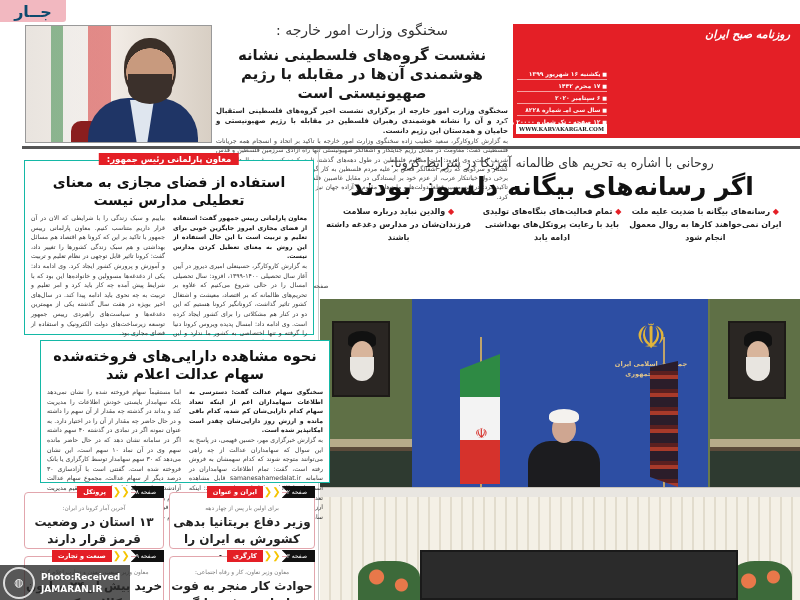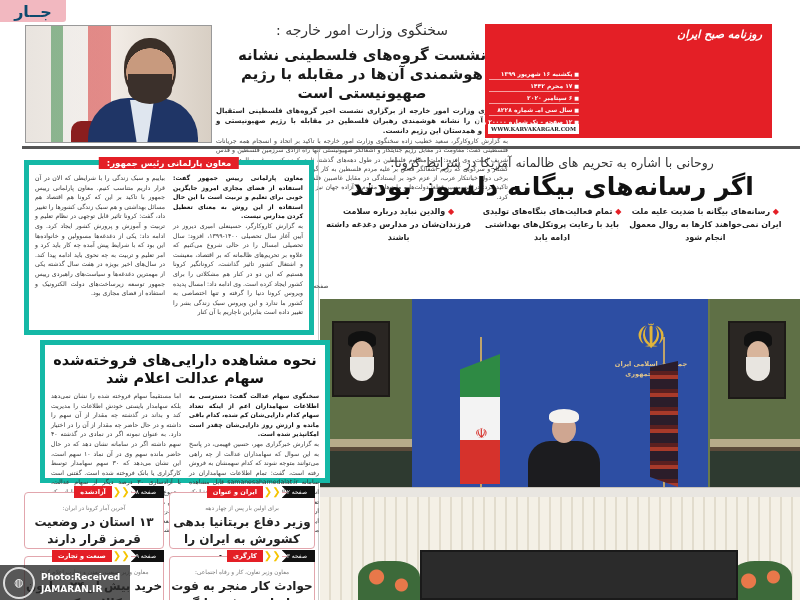--- a/index.html
+++ b/index.html
@@ -20,21 +20,21 @@
     .chair { position: absolute; left: 45px; top: 95px; width: 30px; height: 26px; background: #8a1e1e; border-radius: 10px 10px 0 0; }
 
     
     .top-article { position: absolute; left: 216px; top: 22px; width: 292px; height: 120px; text-align: center; }
     .top-article .kicker { font-size: 14px; color: #333; }
     .top-article .headline { font-size: 15px; font-weight: bold; line-height: 19px; margin-top: 8px; }
     .top-article .lead { font-size: 7px; font-weight: bold; line-height: 10px; text-align: justify; margin-top: 3px; color: #222; }
     .top-article .body { font-size: 6.3px; line-height: 9.3px; text-align: justify; color: #444; }
 
     
-    .masthead { position: absolute; left: 485px; top: 24px; width: 287px; height: 114px; background: #e41f26; }
+    .masthead { position: absolute; left: 513px; top: 24px; width: 287px; height: 114px; background: #e41f26; }
     .mast-sub { position: absolute; right: 10px; top: 4px; color: #fff; font-family: "DejaVu Serif", serif; font-style: italic; font-size: 11px; font-weight: bold; }
     .mast-title { position: absolute; right: 8px; top: 18px; color: #fff; font-family: "DejaVu Serif", serif; font-weight: bold; font-size: 58px; line-height: 90px; letter-spacing: -2px; }
     .mast-info { position: absolute; left: 4px; top: 44px; width: 90px; }
     .mast-info .row { font-size: 6px; color: #fff; font-weight: bold; height: 12px; line-height: 12px; border-bottom: 1px solid #f7a0a0; white-space: nowrap; }
     .mast-info .row::before { content: "■ "; font-size: 5px; }
     .mast-url { position: absolute; left: 3px; bottom: 4px; width: 91px; height: 10px; background: #fff; color: #222; font-family: "DejaVu Serif", serif; font-size: 5.5px; font-weight: bold; text-align: center; line-height: 10px; direction: ltr; }
 
     .rule-top { position: absolute; left: 22px; top: 146px; width: 778px; height: 3px; background: #555; }
 
     
@@ -68,21 +68,21 @@
     .speaker-body { position: absolute; left: 208px; top: 142px; width: 72px; height: 48px; background: #1c1c1f; border-radius: 22px 22px 0 0; }
     .speaker-head { position: absolute; left: 232px; top: 116px; width: 24px; height: 28px; border-radius: 50%; background: #cfa691; }
     .speaker-turban { position: absolute; left: 229px; top: 110px; width: 30px; height: 14px; border-radius: 50% 50% 30% 30%; background: #f4f2ee; }
     .table-top { position: absolute; left: 0; top: 188px; width: 480px; height: 10px; background: #e9e6e1; border-top: 1px solid #c9c4bb; }
     .curtain { position: absolute; left: 0; top: 198px; width: 480px; height: 103px; background: repeating-linear-gradient(90deg,#f4f0e6 0 9px,#e2dccd 9px 11px); }
     .monitor { position: absolute; left: 100px; top: 251px; width: 318px; height: 50px; background: #2b2b2b; border: 2px solid #1a1a1a; }
     .flowers-l { position: absolute; left: 38px; top: 262px; width: 62px; height: 40px; background: radial-gradient(circle at 30% 40%,#e8784a 0 7px,transparent 8px),radial-gradient(circle at 70% 60%,#e8784a 0 6px,transparent 7px),#3d6a3a; border-radius: 40% 40% 0 0; }
     .flowers-r { position: absolute; right: 8px; top: 262px; width: 62px; height: 40px; background: radial-gradient(circle at 30% 50%,#e8784a 0 7px,transparent 8px),radial-gradient(circle at 70% 40%,#e8784a 0 6px,transparent 7px),#3d6a3a; border-radius: 40% 40% 0 0; }
 
     
-    .box { position: absolute; border: 5px solid #14b8a6; background: #fff; padding: 4px 6px; }
+    .box { position: absolute; border: 1px solid #14b8a6; background: #fff; padding: 4px 6px; }
     .box1 { left: 24px; top: 160px; width: 290px; height: 175px; }
     .box2 { left: 40px; top: 340px; width: 290px; height: 143px; }
     .box-tag { position: absolute; top: -8px; left: 50%; transform: translateX(-50%); background: #e41f26; color: #fff; font-size: 8.5px; font-weight: bold; padding: 1px 8px; white-space: nowrap; }
     .box-title { font-size: 14px; font-weight: bold; text-align: center; line-height: 18px; margin-top: 8px; color: #111; }
     .box2 .box-title { margin-top: 2px; font-size: 14.5px; }
     .cols { display: flex; flex-direction: row; gap: 8px; margin-top: 4px; }
     .col { flex: 1; font-size: 6.2px; line-height: 9.6px; text-align: justify; color: #333; }
     .col .lead { font-weight: bold; color: #111; }
 
     
@@ -186,20 +186,21 @@
   <div class="speaker-turban"></div>
   <div class="table-top"></div>
   <div class="curtain"></div>
   <div class="flowers-l"></div>
   <div class="flowers-r"></div>
   <div class="monitor"></div>
 </div>
 
 <div class="box box1">
   <div class="box-tag">معاون پارلمانی رئیس جمهور:</div>
+  <div class="box-title">استفاده از فضای مجازی به معنای تعطیلی مدارس نیست</div>
   <div class="cols">
     <div class="col">
       <div class="lead">معاون پارلمانی رییس جمهور گفت: استفاده از فضای مجازی امروز جایگزین خوبی برای تعلیم و تربیت است با این حال استفاده از این روش به معنای تعطیل کردن مدارس نیست.</div>
       <div>به گزارش کاروکارگر، حسینعلی امیری دیروز در آیین آغاز سال تحصیلی ۱۴۰۰-۱۳۹۹، افزود: سال تحصیلی امسال را در حالی شروع می‌کنیم که علاوه بر تحریم‌های ظالمانه که بر اقتصاد، معیشت و اشتغال کشور تاثیر گذاشت، کرونا‌نگیر کرونا هستیم که این دو در کنار هم مشکلاتی را برای کشور ایجاد کرده است. وی ادامه داد: امسال پدیده ویروس کرونا دنیا را گرفته و تنها اختصاصی به کشور ما ندارد و این ویروس سبک زندگی بشر را تغییر داده است بنابراین ناچاریم با آن کنار</div>
     </div>
     <div class="col">بیاییم و سبک زندگی را با شرایطی که الان در آن قرار داریم متناسب کنیم. معاون پارلمانی رییس جمهور با تاکید بر این که کرونا هم اقتصاد هم مسائل بهداشتی و هم سبک زندگی کشورها را تغییر داد، گفت: کرونا تاثیر قابل توجهی در نظام تعلیم و تربیت و آموزش و پرورش کشور ایجاد کرد. وی ادامه داد: یکی از دغدغه‌ها مسوولین و خانواده‌ها این بود که با شرایط پیش آمده چه کار باید کرد و امر تعلیم و تربیت به چه نحوی باید ادامه پیدا کند. در سال‌های اخیر بویژه در هفت سال گذشته یکی از مهمترین دغدغه‌ها و سیاست‌های راهبردی رییس جمهور توسعه زیرساخت‌های دولت الکترونیک و استفاده از فضای مجازی بود.</div>
   </div>
 </div>
 
 <div class="box box2">
@@ -220,21 +221,21 @@
     <span class="sect">ایران و عنوان</span>
   </div>
   <div class="kick">برای اولین بار پس از چهار دهه</div>
   <div class="ttl">وزیر دفاع بریتانیا بدهی کشورش به ایران را تایید کرد</div>
 </div>
 
 <div class="card c2">
   <div class="card-tag">
     <span class="pg">صفحه ۸</span>
     <span class="chev">❮❮</span>
-    <span class="sect">آزادشده</span>
+    <span class="sect">پروتکل</span>
   </div>
   <div class="kick">آخرین آمار کرونا در ایران:</div>
   <div class="ttl">۱۳ استان در وضعیت قرمز قرار دارند</div>
 </div>
 
 <div class="card c3">
   <div class="card-tag">
     <span class="pg">صفحه ۳</span>
     <span class="chev">❮❮</span>
     <span class="sect">کارگری</span>

